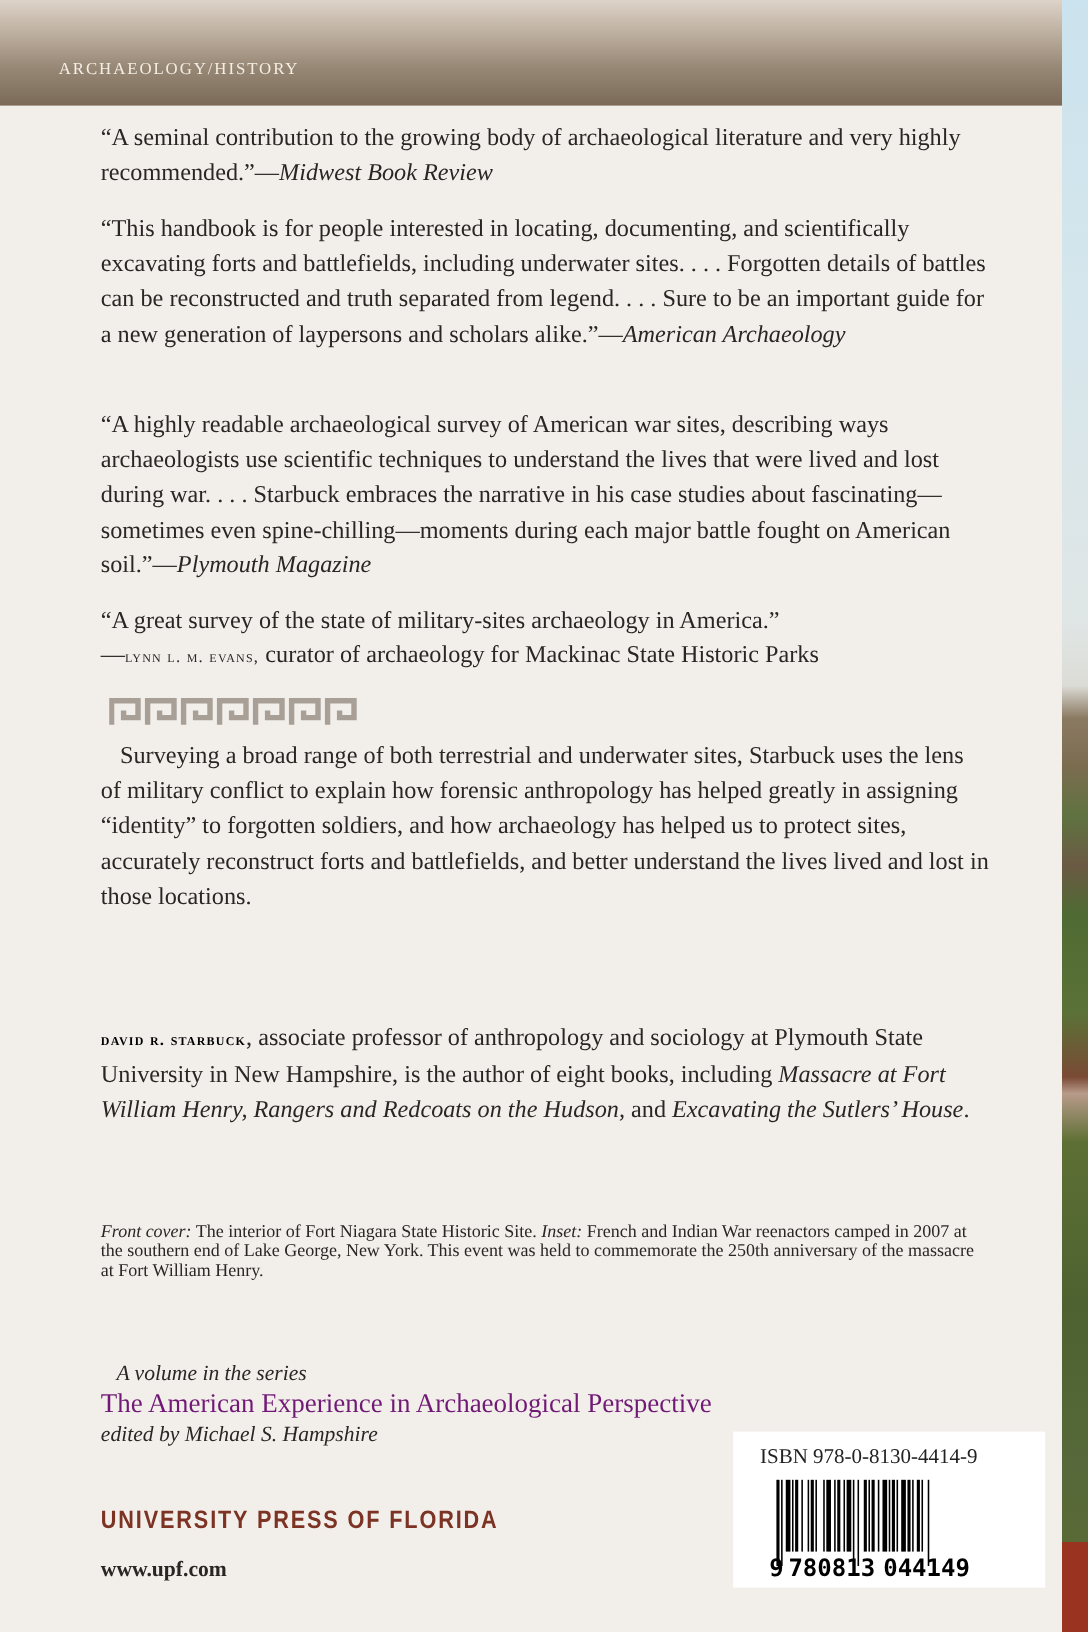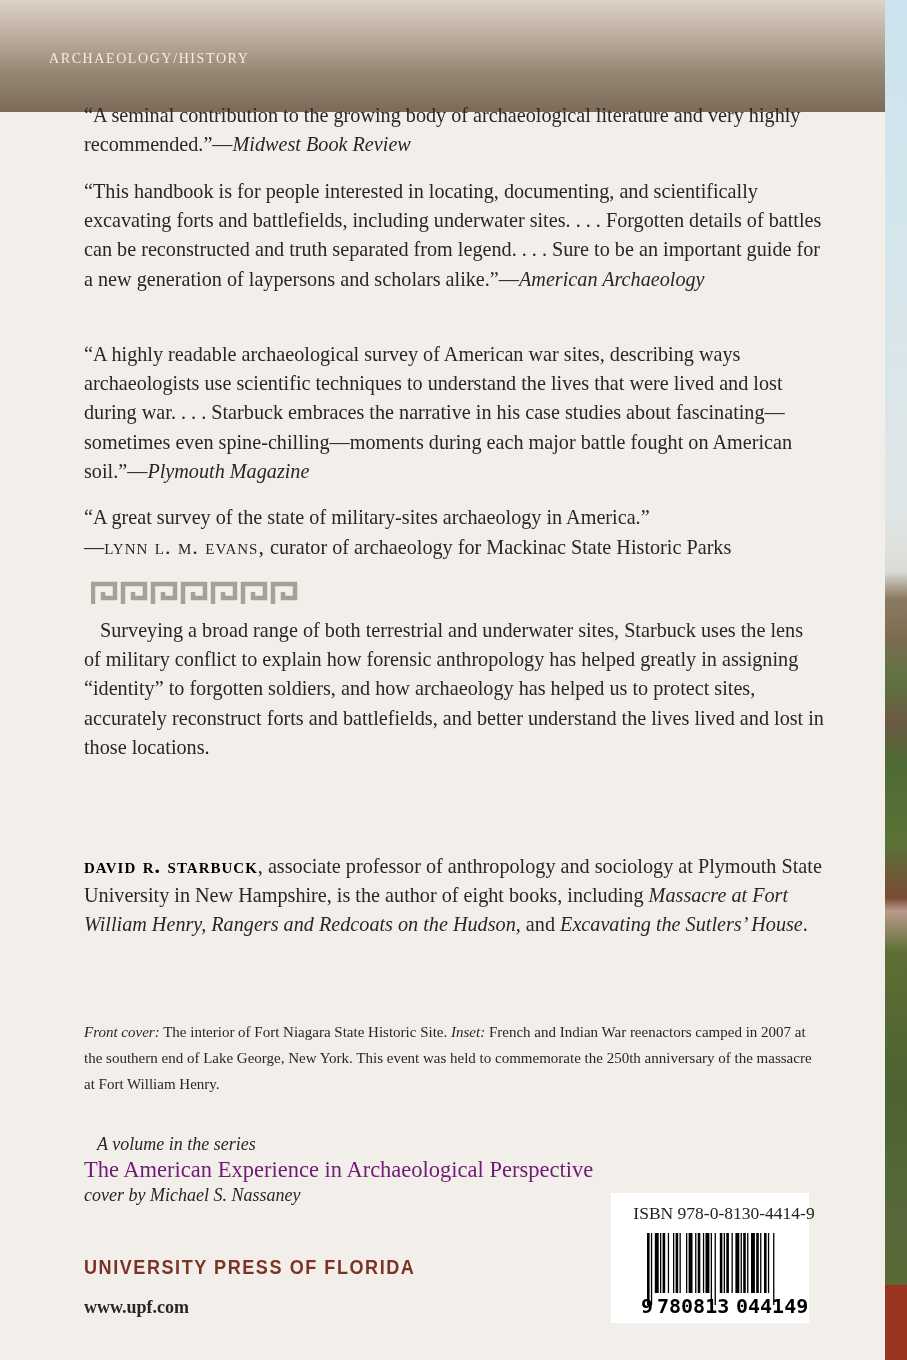--- a/index.html
+++ b/index.html
@@ -7,21 +7,21 @@
     width: 907px; height: 1360px; position: relative; overflow: hidden;
     background: #f2efeb;
     font-family: "DejaVu Serif", "Liberation Serif", serif;
     color: #2a2624;
   }
   .page {
     position: absolute; left: 0; top: 0; width: 885px; height: 1360px;
     background: #f2efeb;
   }
   .header-band {
-    position: absolute; left: 0; top: 0; width: 885px; height: 112px;
+    position: absolute; left: 0; top: 0; width: 885px; height: 88px;
     background: linear-gradient(to bottom, #ddd3c8 0%, #b9ab9b 35%, #968674 65%, #7a6a57 100%);
   }
   .category {
     position: absolute; left: 49px; top: 51px;
     font-family: "Liberation Serif", serif;
     font-size: 14px; letter-spacing: 1.6px; color: #f3ede4;
   }
   .photo-strip {
     position: absolute; left: 885px; top: 0; width: 22px; height: 1360px;
     background: linear-gradient(to bottom,
@@ -33,36 +33,36 @@
   }
   .photo-strip .red-end {
     position: absolute; left: 0; top: 1285px; width: 22px; height: 75px; background: #9a3320;
   }
   .content { position: absolute; left: 84px; width: 740px; }
   .quote {
     font-family: "Liberation Serif", serif;
     font-size: 20.2px; line-height: 29.2px; margin: 0;
   }
   .quote i { font-style: italic; }
-  .sc { font-variant: small-caps; letter-spacing: 1px; font-size: 22px; }
+  .sc { font-variant: small-caps; letter-spacing: 1px; font-size: 14px; }
   .sc-red { color: #000000; font-weight: bold; }
   .caption {
-    font-family: "Liberation Serif", serif; font-size: 15px; line-height: 26px; margin: 0;
+    font-family: "Liberation Serif", serif; font-size: 15px; line-height: 16px; margin: 0;
   }
   .series-intro { font-family: "Liberation Serif", serif; font-style: italic; font-size: 18px; margin-left: 13px; }
   .series-title { font-family: "Liberation Serif", serif; font-size: 22.5px; color: #701a75; }
   .series-editor { font-family: "Liberation Serif", serif; font-style: italic; font-size: 18px; }
   .publisher {
     font-family: "Liberation Sans", sans-serif; font-weight: bold; font-size: 21px;
     letter-spacing: 1.8px; color: #7c3324; transform: scaleX(0.86); transform-origin: left;
     white-space: nowrap;
   }
   .website { font-family: "Liberation Serif", serif; font-size: 18px; }
   .barcode-box {
-    position: absolute; left: 611px; top: 1193px; width: 198px; height: 130px; background: #ffffff;
+    position: absolute; left: 611px; top: 1193px; width: 260px; height: 130px; background: #ffffff;
   }
   .isbn-text {
     position: absolute; left: 0; top: 10px; width: 226px; text-align: center;
     font-family: "Liberation Serif", serif; font-size: 17.5px; color: #222;
   }
   .barcode-svg { position: absolute; left: 30px; top: 40px; }
   .greek-key { position: absolute; left: 91px; top: 580px; }
 </style>
 </head>
 <body>
@@ -136,21 +136,21 @@
 
   <div class="content" style="top:1019px;">
     <p class="caption">
       <i>Front cover:</i><span> The interior of Fort Niagara State Historic Site. </span><i>Inset:</i><span> French and Indian War reenactors camped in 2007 at the southern end of Lake George, New York. This event was held to commemorate the 250th anniversary of the massacre at Fort William Henry.</span>
     </p>
   </div>
 
   <div class="content" style="top:1134px;">
     <div class="series-intro">A volume in the series</div>
     <div class="series-title" style="margin-top:2px;">The American Experience in Archaeological Perspective</div>
-    <div class="series-editor" style="margin-top:2px;">cover by Michael S. Nassaney</div>
+    <div class="series-editor" style="margin-top:2px;">edited by Michael S. Hampshire</div>
   </div>
 
   <div class="content" style="top:1255px;">
     <div class="publisher">UNIVERSITY PRESS OF FLORIDA</div>
     <div class="website" style="margin-top:18px;font-weight:bold;">www.upf.com</div>
   </div>
 
   <div class="barcode-box">
     <div class="isbn-text">ISBN 978-0-8130-4414-9</div>
     <svg class="barcode-svg" width="180" height="84" viewBox="0 0 180 84">

